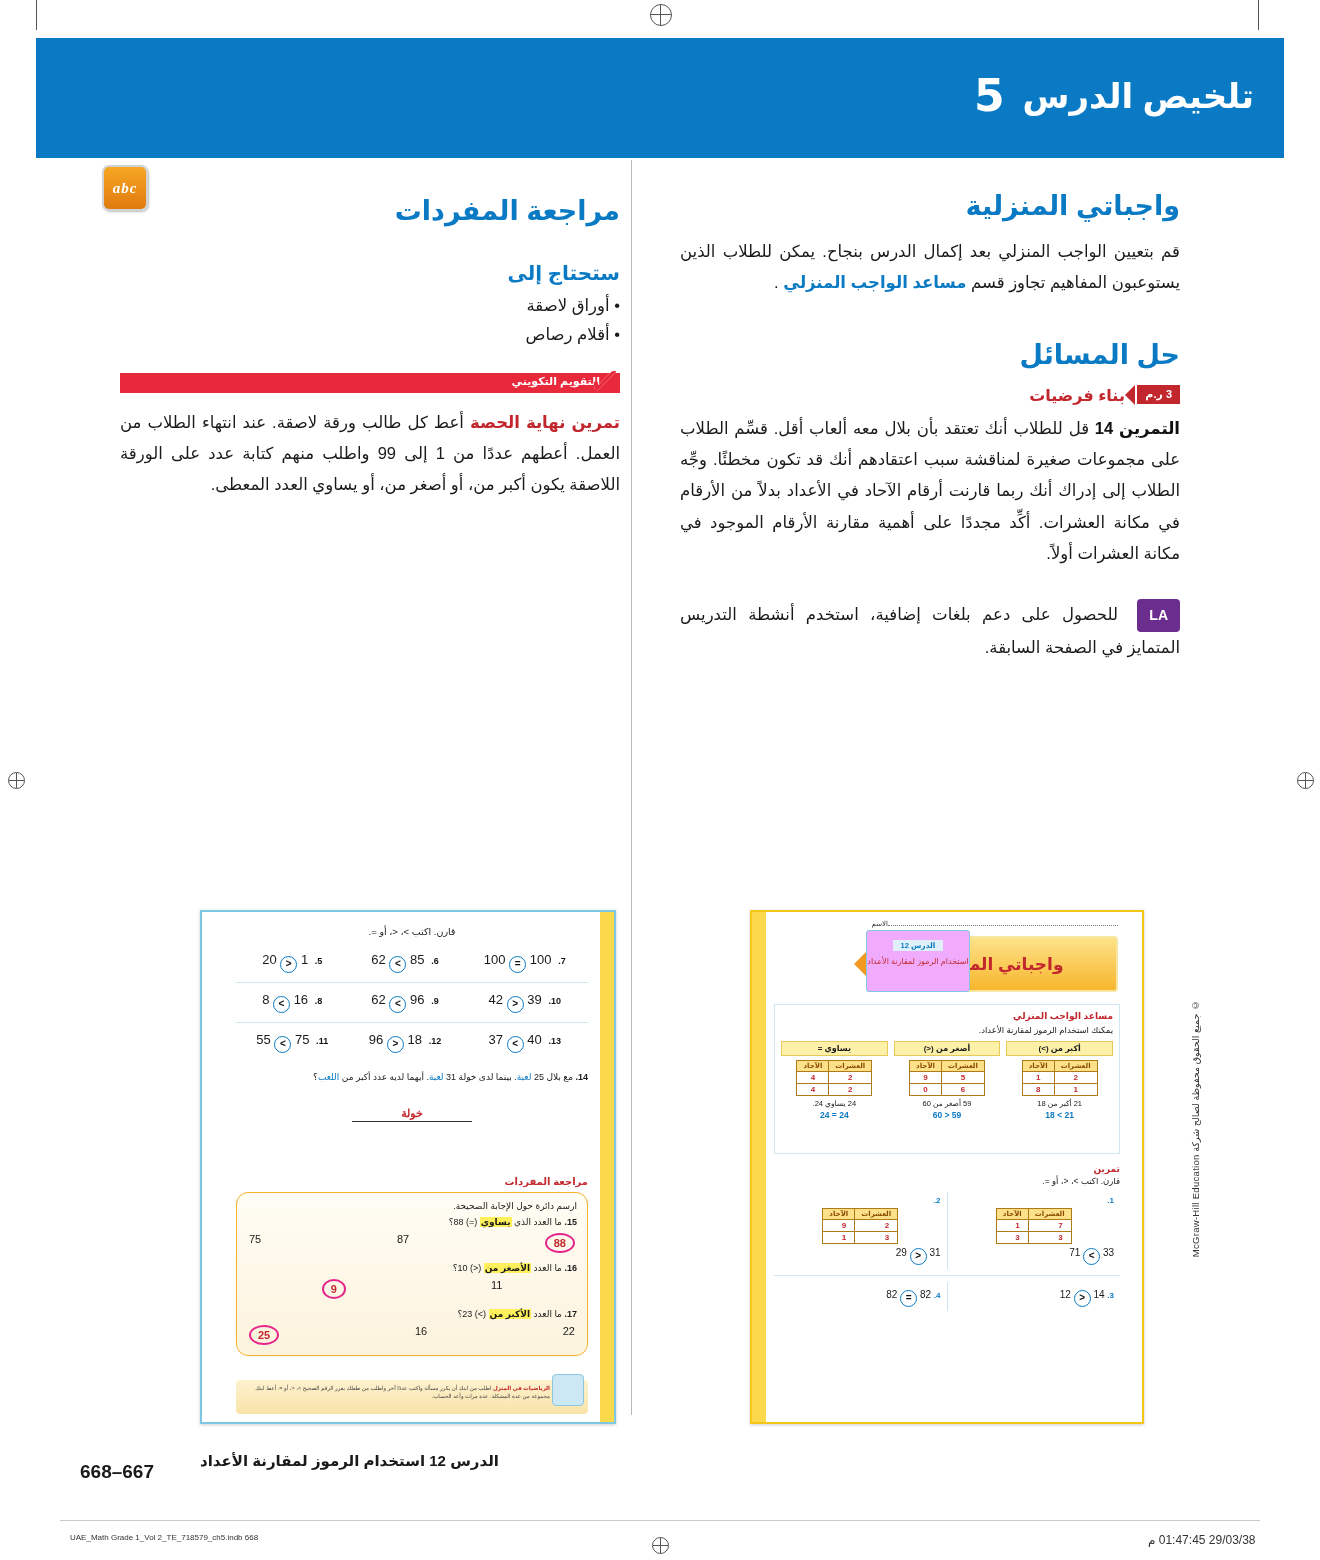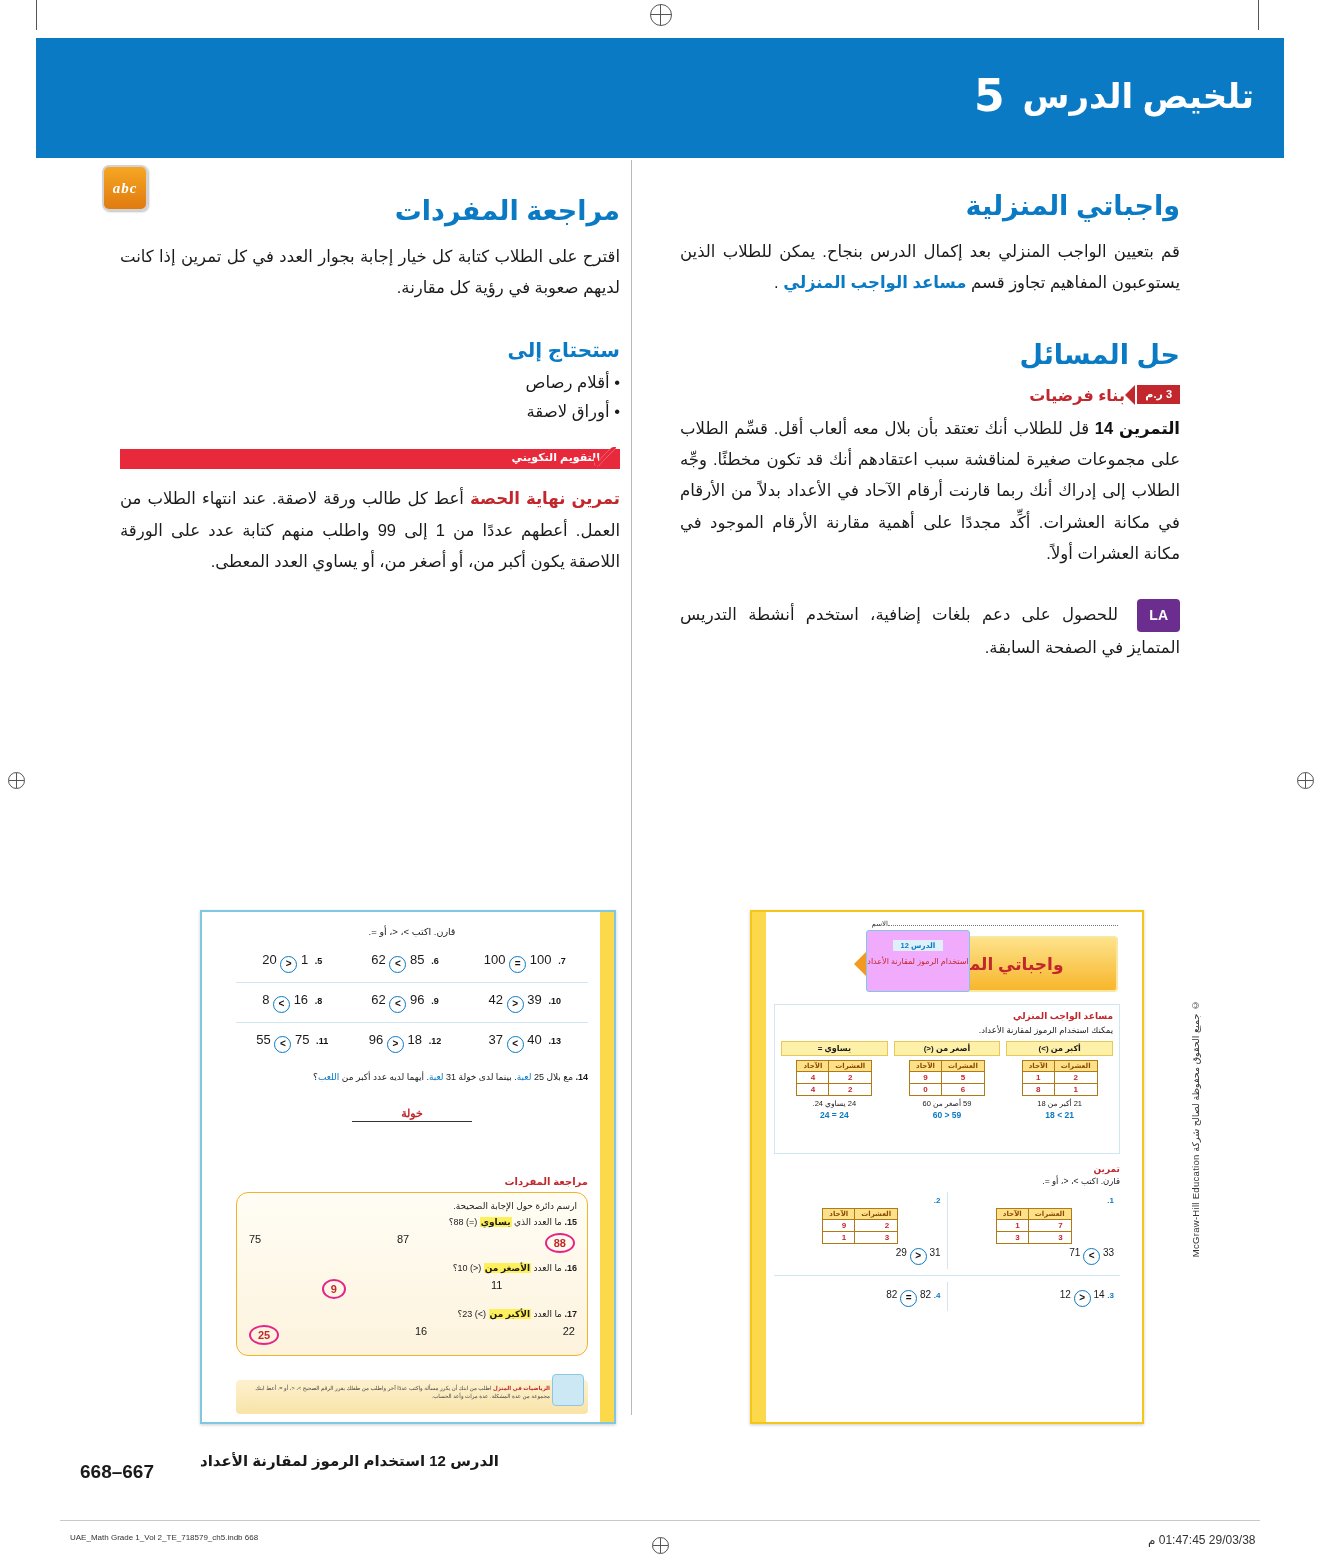--- a/index.html
+++ b/index.html
@@ -256,27 +256,26 @@
     <span>للحصول على دعم بلغات إضافية، استخدم أنشطة التدريس المتمايز في الصفحة السابقة.</span>
   </p>
 </div>
 
 <div class="left-col">
   <div class="vocab-icon" style="left:-18px;top:0px;">
     <span>abc</span>
   </div>
   <div style="padding-top:30px;">
     <h2 class="blue">مراجعة المفردات</h2>
-    <p class="body">اقترح على الطلاب كتابة كل خيار إجابة بجوار العدد في كل تمرين إذا كانت لديهم صعوبة في رؤية كل مقارنة.</p>
 
     <div class="need" style="margin-top:34px;">
       <h3>ستحتاج إلى</h3>
       <ul>
+        <li>أوراق لاصقة</li>
         <li>أقلام رصاص</li>
-        <li>أوراق لاصقة</li>
       </ul>
     </div>
 
     <div style="position:relative;margin-top:24px;">
       <div class="assess-band">
         <span>التقويم التكويني</span>
         <div class="check">✓</div>
       </div>
       <p class="body" style="margin-top:14px;">
         <span class="bold-red">تمرين نهاية الحصة</span><span> أعط كل طالب ورقة لاصقة. عند انتهاء الطلاب من العمل. أعطهم عددًا من 1 إلى 99 واطلب منهم كتابة عدد على الورقة اللاصقة يكون أكبر من، أو أصغر من، أو يساوي العدد المعطى.</span>

